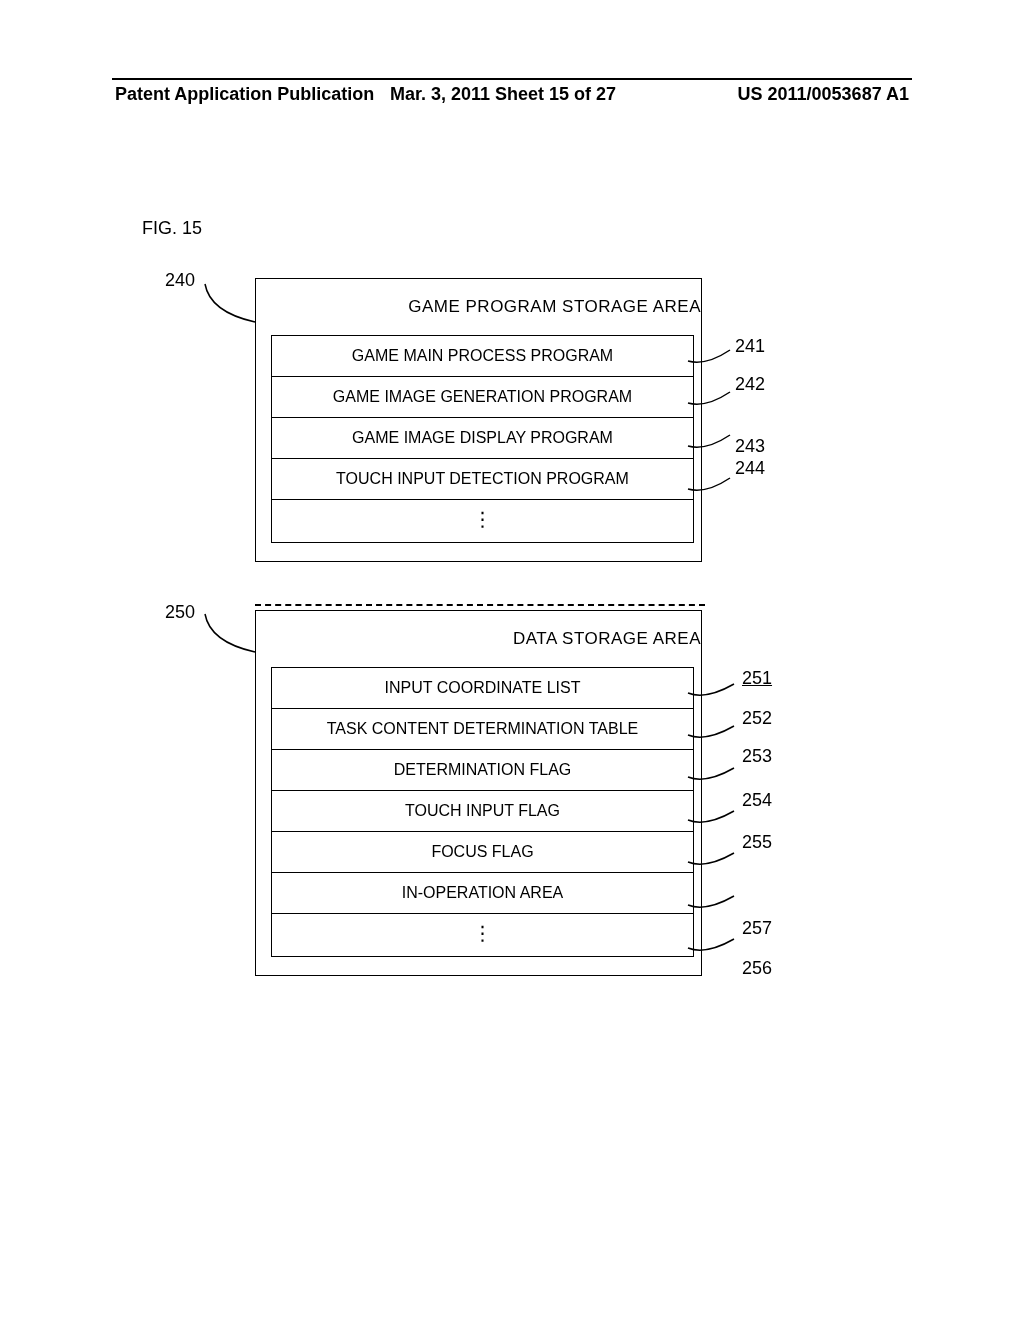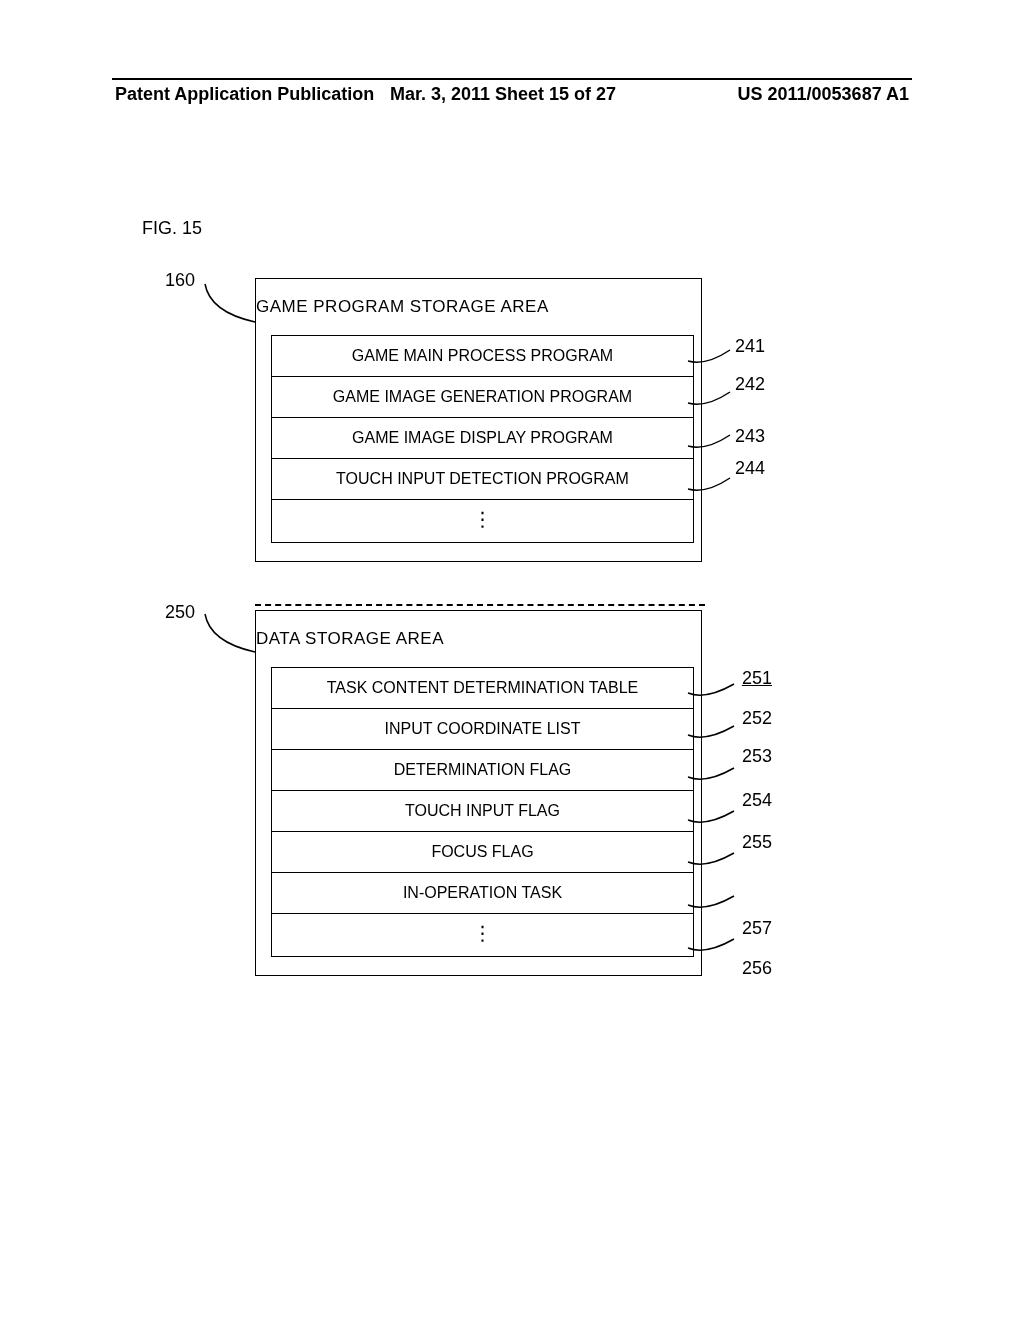--- a/index.html
+++ b/index.html
@@ -39,21 +39,21 @@
     font-size: 18px;
   }
   .outer-box {
     position: absolute;
     left: 255px;
     top: 278px;
     width: 445px;
     border: 1.5px solid #000;
   }
   .area-title {
-    text-align: left;
+    text-align: right;
     font-size: 17px;
     letter-spacing: 0.5px;
     padding: 18px 0;
   }
   .inner-stack {
     margin: 0 7px 18px 15px;
     border: 1.5px solid #000;
   }
   .cell {
     border-top: 1.2px solid #000;
@@ -97,21 +97,21 @@
 
 <div class="page">
 
   <div class="header-line"></div>
   <div class="header-text header-left">Patent Application Publication</div>
   <div class="header-text header-center">Mar. 3, 2011  Sheet 15 of 27</div>
   <div class="header-text header-right">US 2011/0053687 A1</div>
 
   <div class="figlabel">FIG. 15</div>
 
-  <div class="lead-left-240">160</div>
+  <div class="lead-left-240">240</div>
   <svg class="curve" style="left:200px; top:282px;" width="60" height="50">
     <path d="M5 2 Q10 30 55 40"></path>
   </svg>
 
   <div class="outer-box" id="box1">
     <div class="area-title">GAME PROGRAM STORAGE AREA</div>
     <div class="inner-stack">
       <div class="cell">GAME MAIN PROCESS PROGRAM</div>
       <div class="cell">GAME IMAGE GENERATION PROGRAM</div>
       <div class="cell">GAME IMAGE DISPLAY PROGRAM</div>
@@ -126,43 +126,43 @@
   <div class="right-label" style="left:735px; top:336px;">241</div>
 
   <svg class="curve" style="left:686px; top:388px;" width="60" height="30">
       <path d="M2 15 Q20 20 44 4"></path>
     </svg>
   <div class="right-label" style="left:735px; top:374px;">242</div>
 
   <svg class="curve" style="left:686px; top:431px;" width="60" height="30">
       <path d="M2 15 Q20 20 44 4"></path>
     </svg>
-  <div class="right-label" style="left:735px; top:426px;">243</div>
+  <div class="right-label" style="left:735px; top:436px;">243</div>
 
   <svg class="curve" style="left:686px; top:474px;" width="60" height="30">
       <path d="M2 15 Q20 20 44 4"></path>
     </svg>
   <div class="right-label" style="left:735px; top:458px;">244</div>
 
   <div class="dashed-sep" style="top:604px;"></div>
 
   <div class="lead-left-250">250</div>
   <svg class="curve" style="left:200px; top:612px;" width="60" height="50">
     <path d="M5 2 Q10 30 55 40"></path>
   </svg>
 
   <div class="outer-box" id="box2" style="top:610px;">
     <div class="area-title">DATA STORAGE AREA</div>
     <div class="inner-stack">
+      <div class="cell">INPUT COORDINATE LIST</div>
       <div class="cell">TASK CONTENT DETERMINATION TABLE</div>
-      <div class="cell">INPUT COORDINATE LIST</div>
       <div class="cell">DETERMINATION FLAG</div>
       <div class="cell">TOUCH INPUT FLAG</div>
       <div class="cell">FOCUS FLAG</div>
-      <div class="cell">IN-OPERATION TASK</div>
+      <div class="cell">IN-OPERATION AREA</div>
       <div class="cell ellipsis">⋮</div>
     </div>
   </div>
 
   <svg class="curve" style="left:686px; top:678px;" width="60" height="30">
       <path d="M2 15 Q20 22 48 6"></path>
     </svg>
   <div class="right-label" style="left:742px; top:668px;text-decoration:underline;">251</div>
 
   <svg class="curve" style="left:686px; top:720px;" width="60" height="30">

